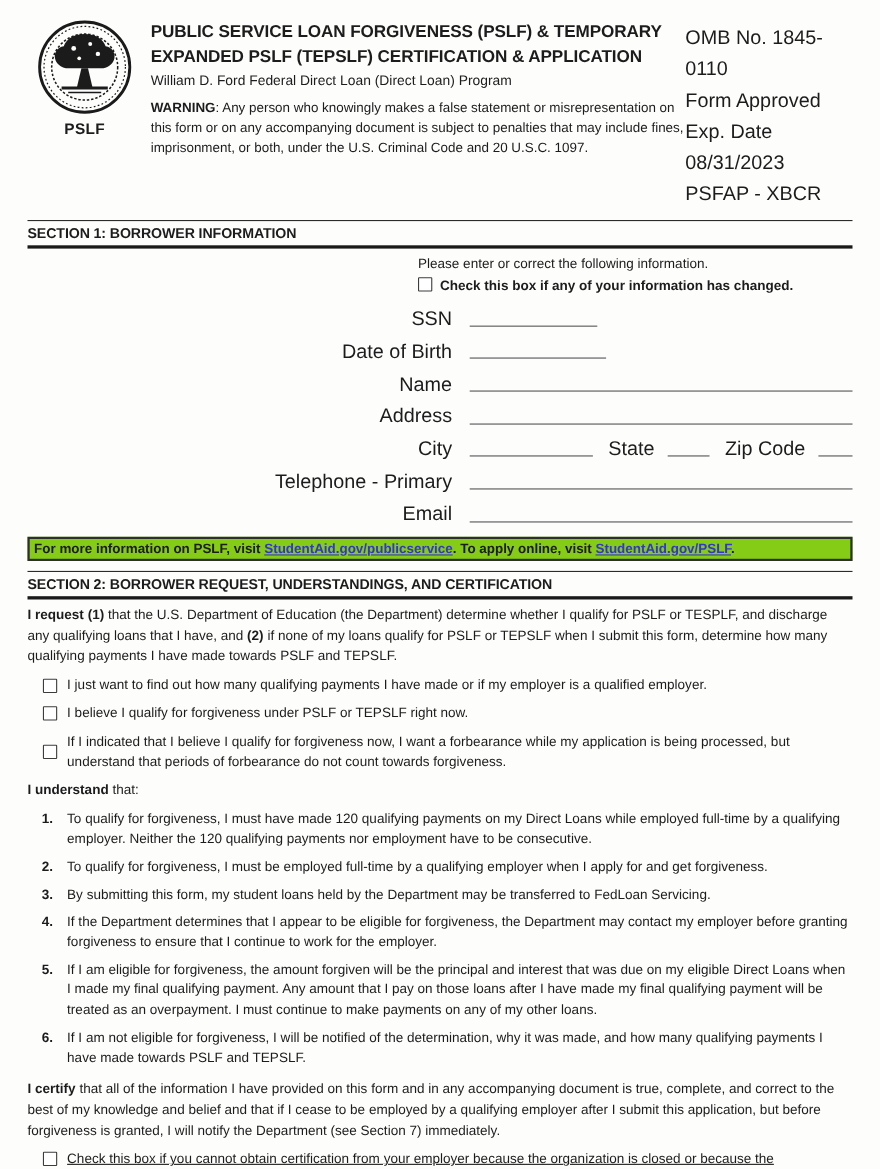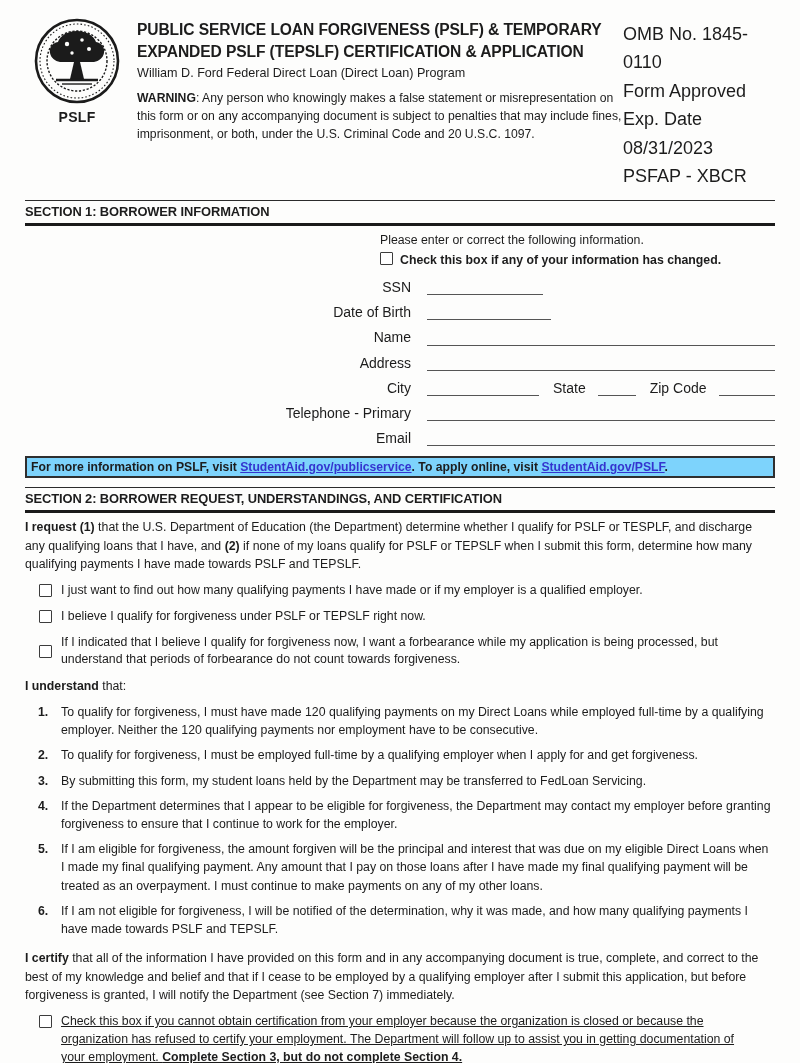--- a/index.html
+++ b/index.html
@@ -29,30 +29,30 @@
     font-weight: bold; font-size: 12.9px;
     padding: 3px 0 4px 0; letter-spacing: -0.1px;
   }
   
   .s1-intro { margin: 6px 0 0 355px; line-height: 1.45; }
   .chg-row { display: flex; align-items: flex-start; gap: 7px; margin-top: 3px; font-weight: bold; }
   .cb {
     display: inline-block; width: 13px; height: 13px;
     border: 1.6px solid #3c3c3c; background: #fff; border-radius: 1px; flex-shrink: 0;
   }
-  .frow { display: flex; align-items: flex-end; margin-top: 9px; font-size: 14px; line-height: 1.15; }
+  .frow { display: flex; align-items: center; margin-top: 9px; font-size: 18px; line-height: 1.15; }
   .flabel { width: 402px; text-align: right; padding-right: 16px; }
   .line { display: inline-block; border-bottom: 1.6px solid #555; height: 14px; }
   .l-ssn { width: 116px; } .l-dob { width: 124px; }
   .l-full { flex: 1; }
   .l-city { width: 112px; } .l-state { width: 38px; margin-left: 12px; } .l-zip { flex: 1; margin-left: 12px; }
   .inl { margin-left: 14px; }
   
   .info-bar {
-    margin-top: 10px; background: #7dd3fc; border: 2px solid #2f2f2f;
+    margin-top: 10px; background: #84cc16; border: 2px solid #2f2f2f;
     padding: 2px 4px; font-weight: bold; font-size: 12.2px;
   }
   .link { color: #3434cf; text-decoration: underline; cursor: pointer; }
   
   .para { margin: 5px 0 7px 0; line-height: 1.52; }
   .cbrow { display: flex; gap: 9px; margin: 8px 14px; align-items: center; line-height: 1.45; }
   .cbrow.top { align-items: flex-start; text-decoration: underline; } .cbrow.top .cb { margin-top: 2px; }
   .num-list { margin: 2px 0 0 0; }
   .li { display: flex; margin-top: 7px; line-height: 1.48; }
   .num { width: 21px; margin-left: 13px; font-weight: bold; flex-shrink: 0; }

